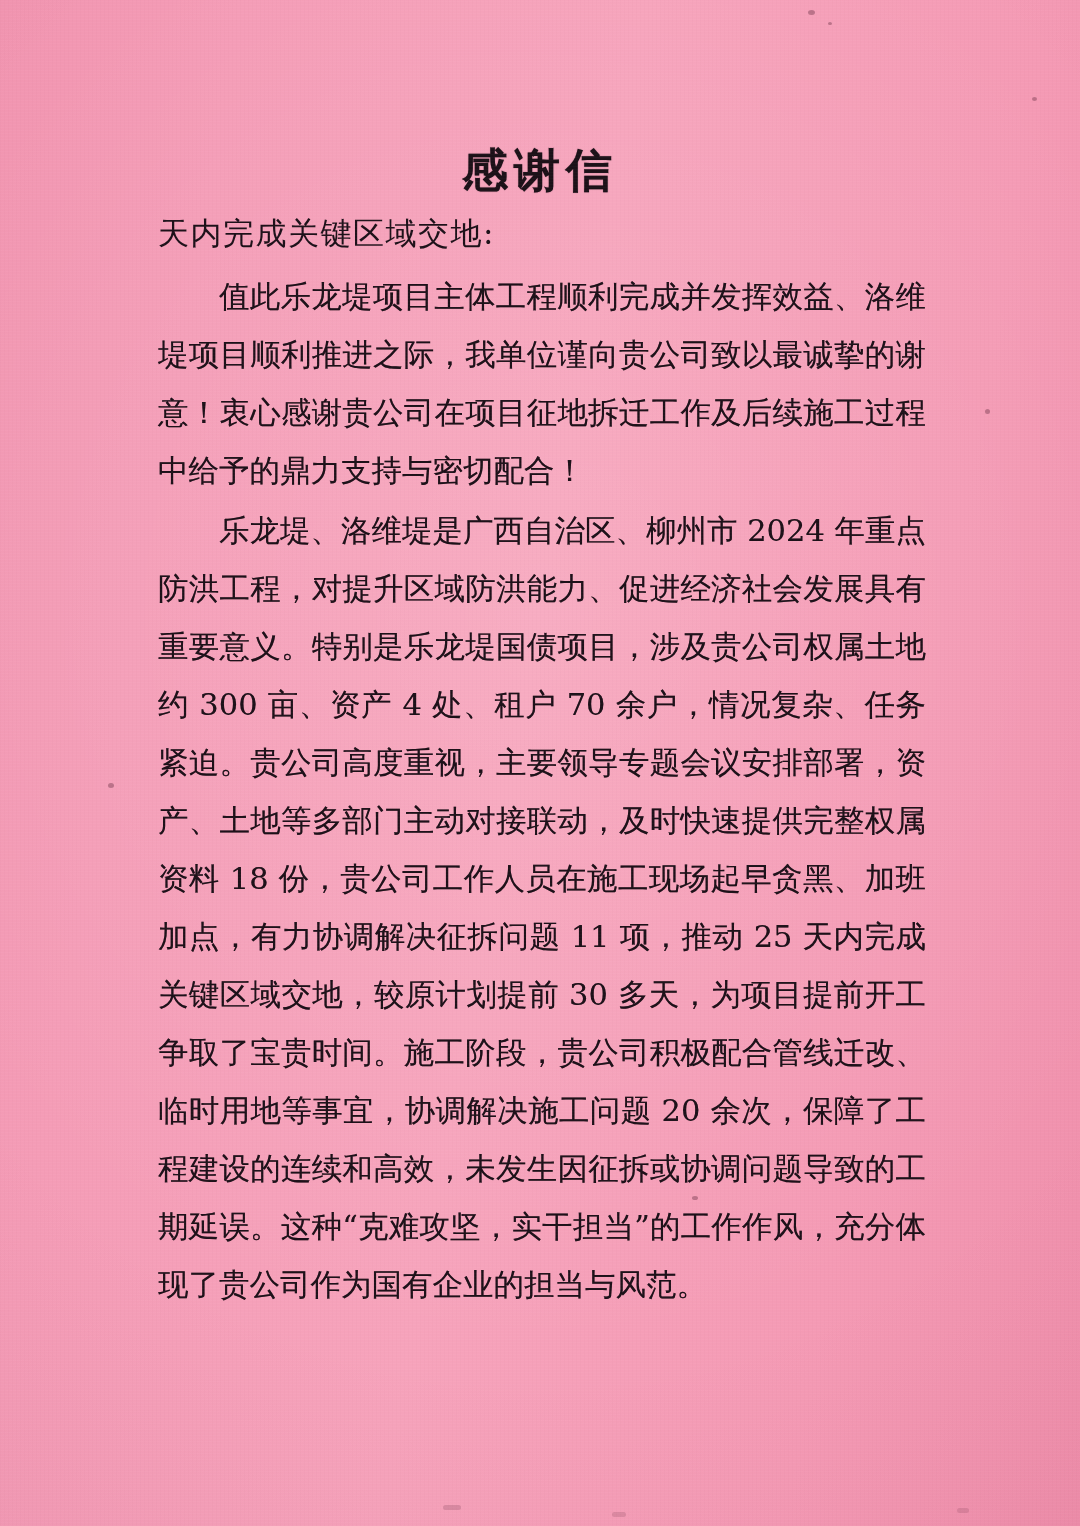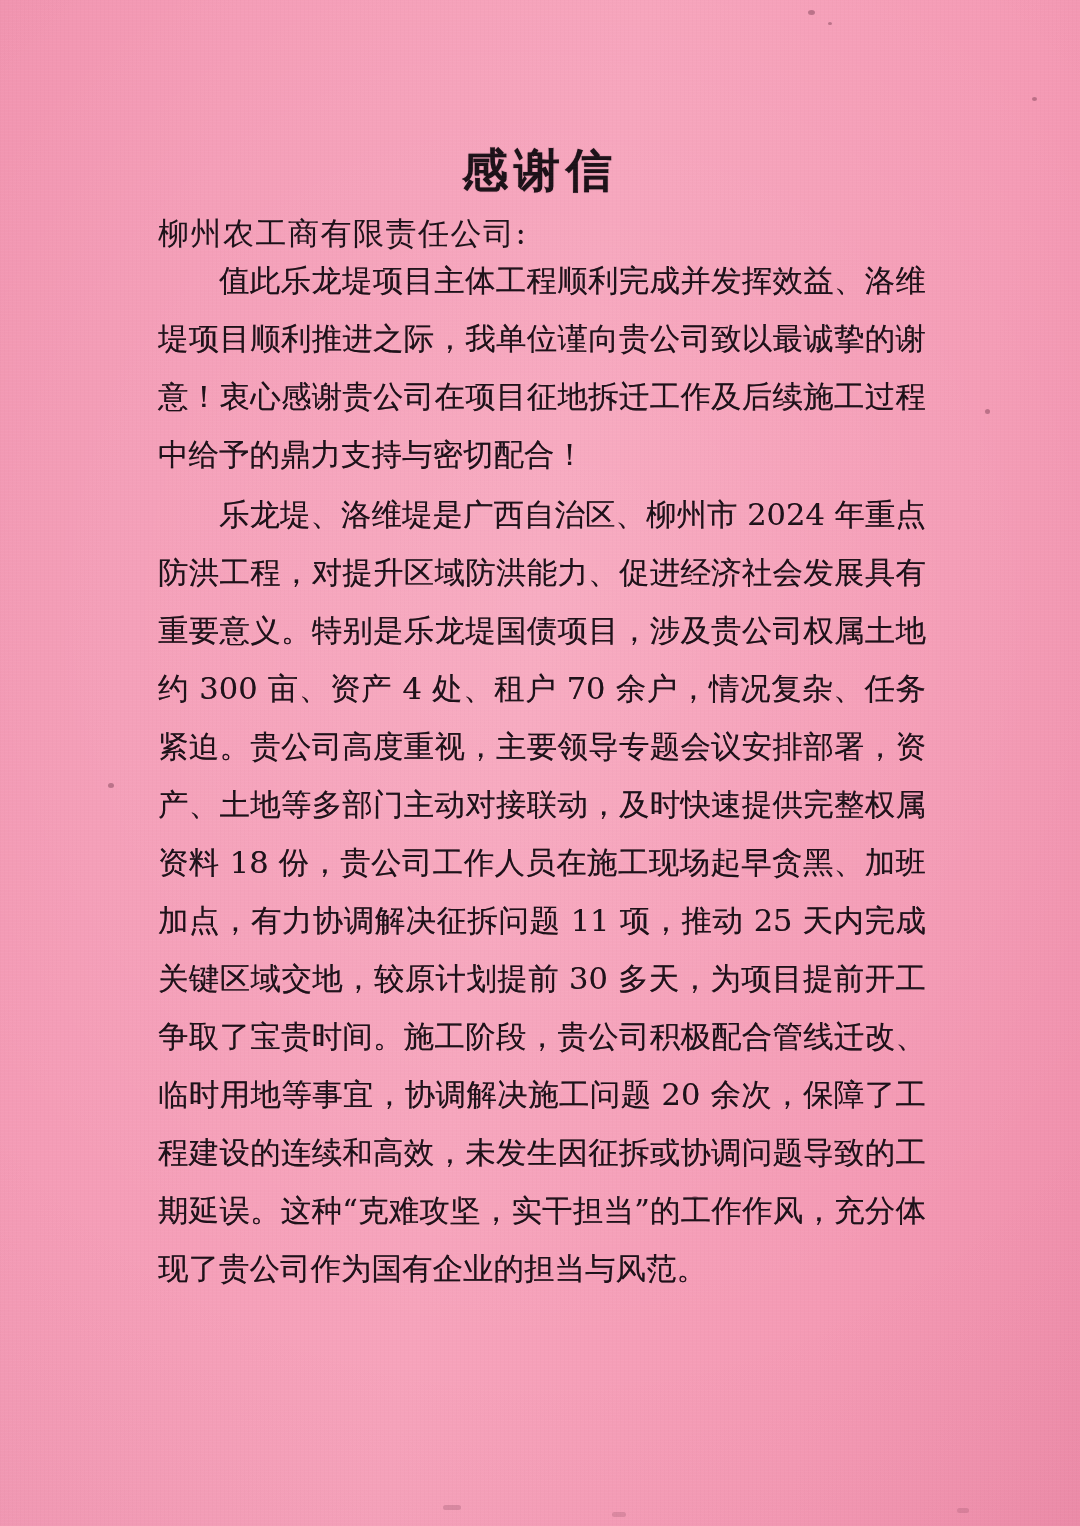--- a/index.html
+++ b/index.html
@@ -72,21 +72,21 @@
     top: 185px;
     left: 158px;
     font-size: 31px;
     letter-spacing: 1.5px;
     color: #1d1119;
     font-family: "DejaVu Serif", "Liberation Serif", serif;
   }
 
   .body-text {
     position: absolute;
-    top: 224px;
+    top: 240px;
     left: 158px;
     width: 768px;
     font-size: 30.5px;
     line-height: 58px;
     color: #1d1119;
     text-align: justify;
     text-justify: inter-character;
     font-family: "DejaVu Serif", "Liberation Serif", serif;
     text-shadow: 0 0 .6px rgba(25,8,18,0.5);
   }
@@ -110,21 +110,21 @@
   <div class="speck" style="left:108px; top:783px; width:6px; height:5px;"></div>
   <div class="speck" style="left:692px; top:1196px; width:6px; height:4px;"></div>
   <div class="speck" style="left:443px; top:1505px; width:18px; height:5px; border-radius:3px; opacity:.5;"></div>
   <div class="speck" style="left:612px; top:1512px; width:14px; height:5px; border-radius:3px; opacity:.45;"></div>
   <div class="speck" style="left:957px; top:1508px; width:12px; height:5px; border-radius:3px; opacity:.4;"></div>
 
   <div class="content">
 
     <div class="doc-title">感谢信</div>
 
-    <div class="addressee">柳州农工商有限责任公司:</div>
+    <div class="addressee">天内完成关键区域交地:</div>
 
     <div class="body-text">
       <p class="para">值此乐龙堤项目主体工程顺利完成并发挥效益、洛维堤项目顺利推进之际，我单位谨向贵公司致以最诚挚的谢意！衷心感谢贵公司在项目征地拆迁工作及后续施工过程中给予的鼎力支持与密切配合！</p>
       <p class="para">乐龙堤、洛维堤是广西自治区、柳州市 2024 年重点防洪工程，对提升区域防洪能力、促进经济社会发展具有重要意义。特别是乐龙堤国债项目，涉及贵公司权属土地约 300 亩、资产 4 处、租户 70 余户，情况复杂、任务紧迫。贵公司高度重视，主要领导专题会议安排部署，资产、土地等多部门主动对接联动，及时快速提供完整权属资料 18 份，贵公司工作人员在施工现场起早贪黑、加班加点，有力协调解决征拆问题 11 项，推动 25 天内完成关键区域交地，较原计划提前 30 多天，为项目提前开工争取了宝贵时间。施工阶段，贵公司积极配合管线迁改、临时用地等事宜，协调解决施工问题 20 余次，保障了工程建设的连续和高效，未发生因征拆或协调问题导致的工期延误。这种“克难攻坚，实干担当”的工作作风，充分体现了贵公司作为国有企业的担当与风范。</p>
     </div>
 
   </div>
 </div>
 
 </body></html>

